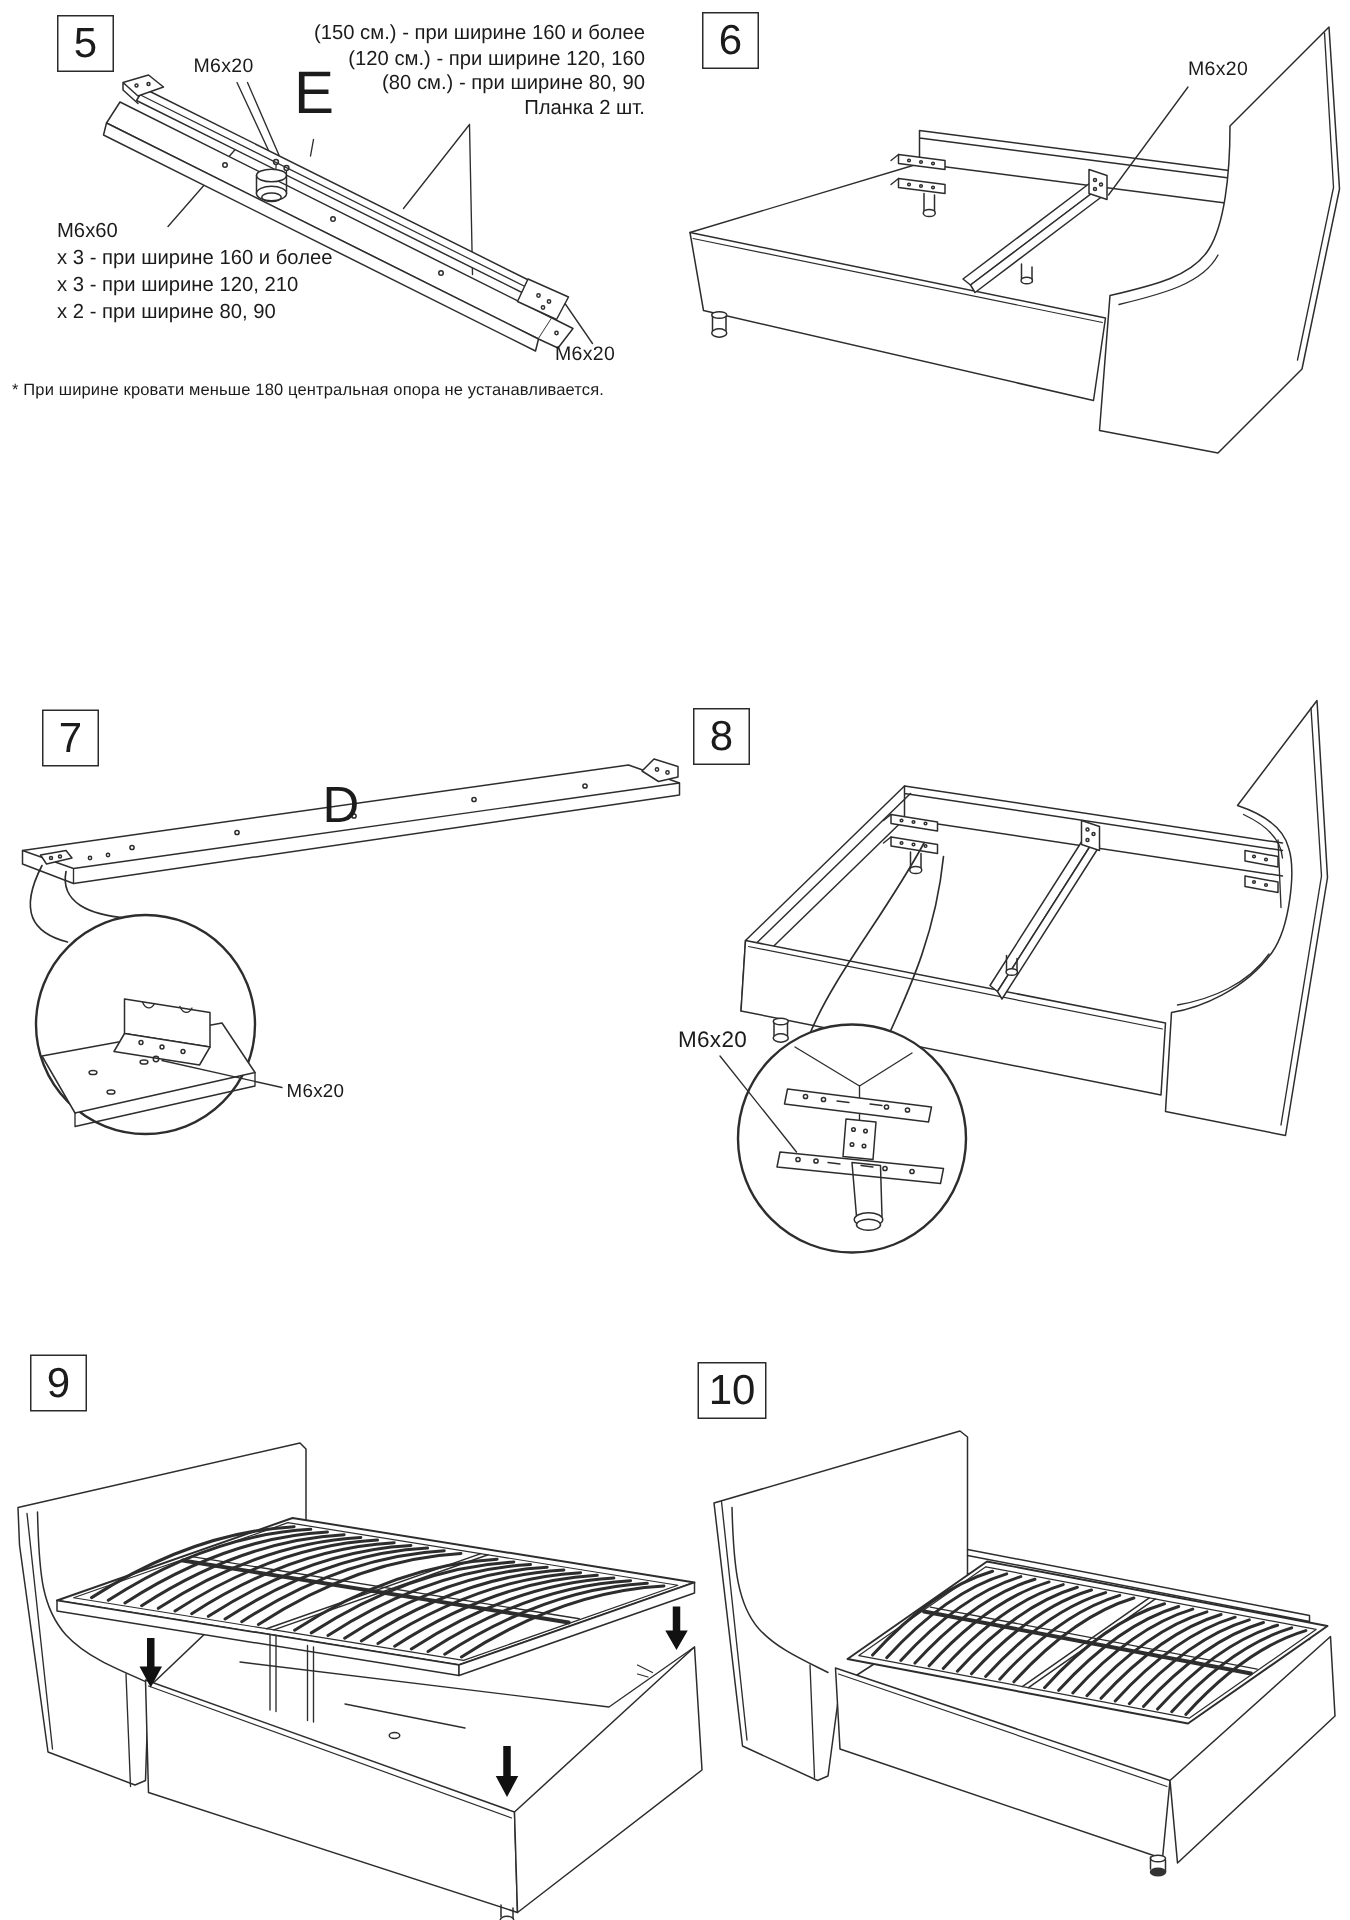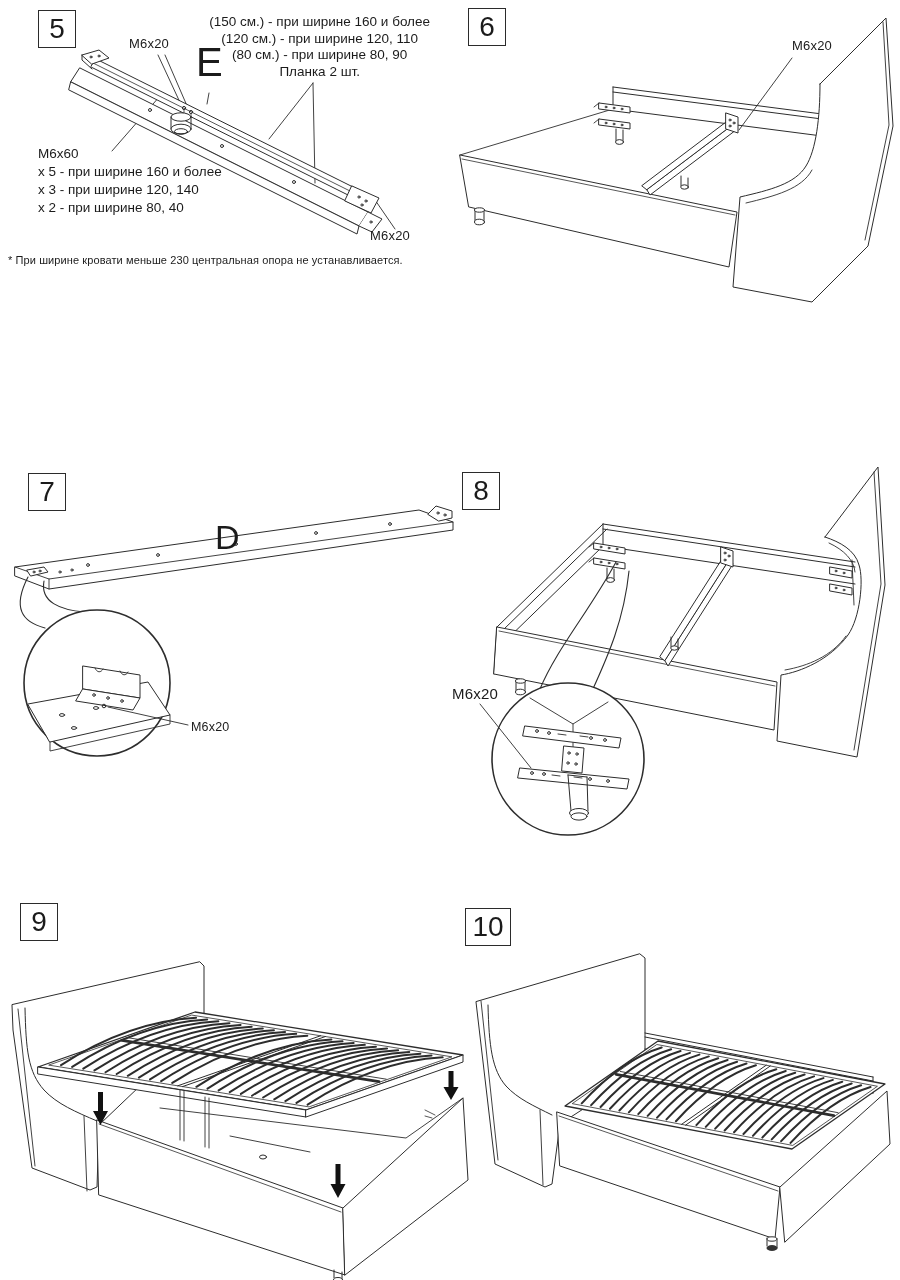--- a/index.html
+++ b/index.html
@@ -11,21 +11,21 @@
   .panel{position:absolute}
   .panel svg{position:absolute;left:0;top:0;display:block}
   .stepbox{
     position:absolute;width:36px;height:36px;background:#fff;
     border:1.7px solid #2b2b2b;display:flex;align-items:center;justify-content:center;
     font-size:28px;line-height:1;z-index:5;
   }
   .lbl{position:absolute;font-size:13px;white-space:nowrap;letter-spacing:.2px;z-index:4}
   .letter{position:absolute;font-size:40px;line-height:1;z-index:4}
   .notes{position:absolute;font-size:13.5px;line-height:16.5px;z-index:4}
-  .notes.right{text-align:center}
+  .notes.right{text-align:right}
   .m6x60 .t{line-height:18px}
   .m6x60 div{line-height:18px}
   .footnote{position:absolute;font-size:11px;letter-spacing:.1px;z-index:4;white-space:nowrap}
   .fs15{font-size:15px}
   .fs12{font-size:12.5px}
   #p10 .stepbox{width:44px}
 </style>
 </head>
 <body>
 
@@ -66,32 +66,32 @@
         <circle cx="294" cy="182" r="1.5" fill="#fff"></circle>
     </g>
   </svg>
   <div class="stepbox" style="left:38px;top:10px">
     <span>5</span>
   </div>
   <div class="lbl" style="left:129px;top:36px">M6x20</div>
   <div class="letter" style="left:196px;top:42px">E</div>
   <div class="notes right" style="right:20px;top:14px">
     <div>(150 см.) - при ширине 160 и более</div>
-    <div>(120 см.) - при ширине 120, 110</div>
+    <div>(120 см.) - при ширине 120, 160</div>
     <div>(80 см.) - при ширине 80, 90</div>
     <div>Планка 2 шт.</div>
   </div>
   <div class="notes m6x60" style="left:38px;top:145px">
     <div class="t">M6x60</div>
-    <div>x 5 - при ширине 160 и более</div>
-    <div>x 3 - при ширине 120, 140</div>
-    <div>x 2 - при ширине 80, 40</div>
+    <div>x 3 - при ширине 160 и более</div>
+    <div>x 3 - при ширине 120, 210</div>
+    <div>x 2 - при ширине 80, 90</div>
   </div>
   <div class="lbl" style="left:370px;top:228px">M6x20</div>
-  <div class="footnote" style="left:8px;top:254px">* При ширине кровати меньше 230 центральная опора не устанавливается.</div>
+  <div class="footnote" style="left:8px;top:254px">* При ширине кровати меньше 180 центральная опора не устанавливается.</div>
 </section>
 
 <section class="panel" id="p6" style="left:450px;top:0;width:450px;height:330px">
   <svg width="450" height="330" viewBox="0 0 450 330">
     <g stroke="#2d2d2d" stroke-width="1" fill="none" stroke-linecap="round" stroke-linejoin="round">
 
       <path d="M163,87 L372,114 M163,92 L372,119 M163,109 L372,136 M163,87 L163,109"></path>
 
       <path d="M163,109 L10,155" stroke-width="0.9"></path>
 

